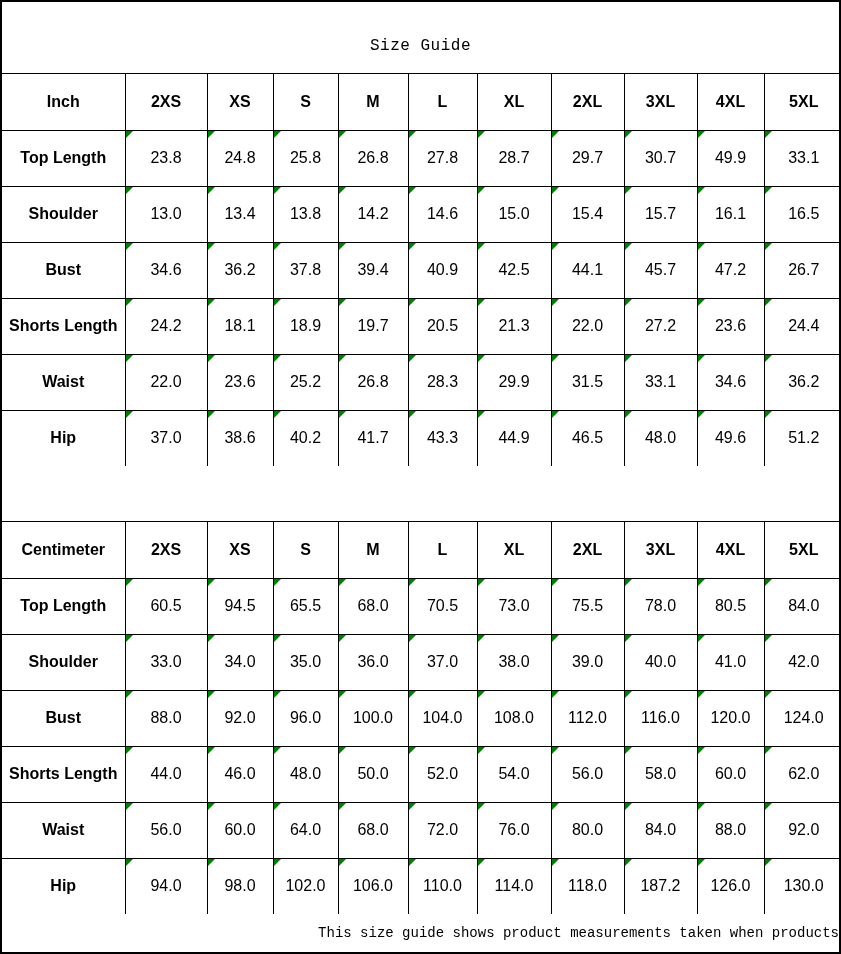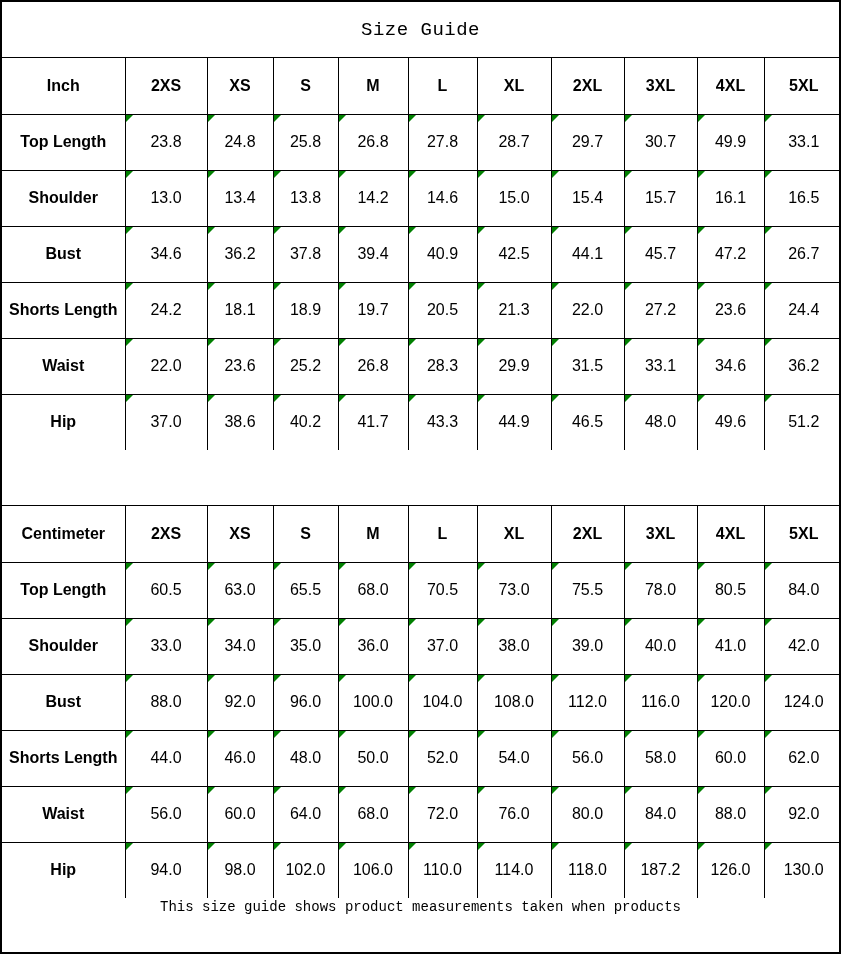--- a/index.html
+++ b/index.html
@@ -17,22 +17,23 @@
     display: flex;
     flex-direction: column;
   }
   .title-row {
     height: 56px;
     border-bottom: 1px solid #000000;
     display: flex;
     align-items: center;
     justify-content: center;
     font-family: "Liberation Mono", "DejaVu Sans Mono", monospace;
-    font-size: 19px;
+    font-size: 16px;
     letter-spacing: 0.5px;
+    margin-top: 16px;
   }
   table.size-table {
     width: 100%;
     border-collapse: collapse;
     border-style: hidden; 
     table-layout: fixed;
   }
   table.size-table td, table.size-table th {
     border: 1px solid #000000;
     height: 56px;
@@ -55,23 +56,23 @@
     border-top: 7px solid #008000;
     border-right: 7px solid transparent;
   }
   .spacer-row {
     height: 56px;
     border-bottom: 1px solid #000000;
   }
   .footer-note {
     flex: 1;
     display: flex;
-    flex-direction: column;
+    flex-direction: row;
     align-items: center;
-    justify-content: space-between;
+    justify-content: flex-end;
     font-family: "Liberation Mono", "DejaVu Sans Mono", monospace;
     font-size: 14px;
     line-height: 19px;
     text-align: center;
   }
   
   col.c-label { width: 123px; }
   col.c-2xs { width: 82px; }
   col.c-xs  { width: 66px; }
   col.c-s   { width: 65px; }
@@ -231,21 +232,21 @@
           <th class="size-cell">2XL</th>
           <th class="size-cell">3XL</th>
           <th class="size-cell">4XL</th>
           <th class="size-cell">5XL</th>
         </tr>
       </thead>
       <tbody>
         <tr>
           <td class="label-cell">Top Length</td>
           <td class="value-cell"><span class="corner-marker"></span><span>60.5</span></td>
-          <td class="value-cell"><span class="corner-marker"></span><span>63.0</span></td>
+          <td class="value-cell"><span class="corner-marker"></span><span>94.5</span></td>
           <td class="value-cell"><span class="corner-marker"></span><span>65.5</span></td>
           <td class="value-cell"><span class="corner-marker"></span><span>68.0</span></td>
           <td class="value-cell"><span class="corner-marker"></span><span>70.5</span></td>
           <td class="value-cell"><span class="corner-marker"></span><span>73.0</span></td>
           <td class="value-cell"><span class="corner-marker"></span><span>75.5</span></td>
           <td class="value-cell"><span class="corner-marker"></span><span>78.0</span></td>
           <td class="value-cell"><span class="corner-marker"></span><span>80.5</span></td>
           <td class="value-cell"><span class="corner-marker"></span><span>84.0</span></td>
         </tr>
         <tr>

